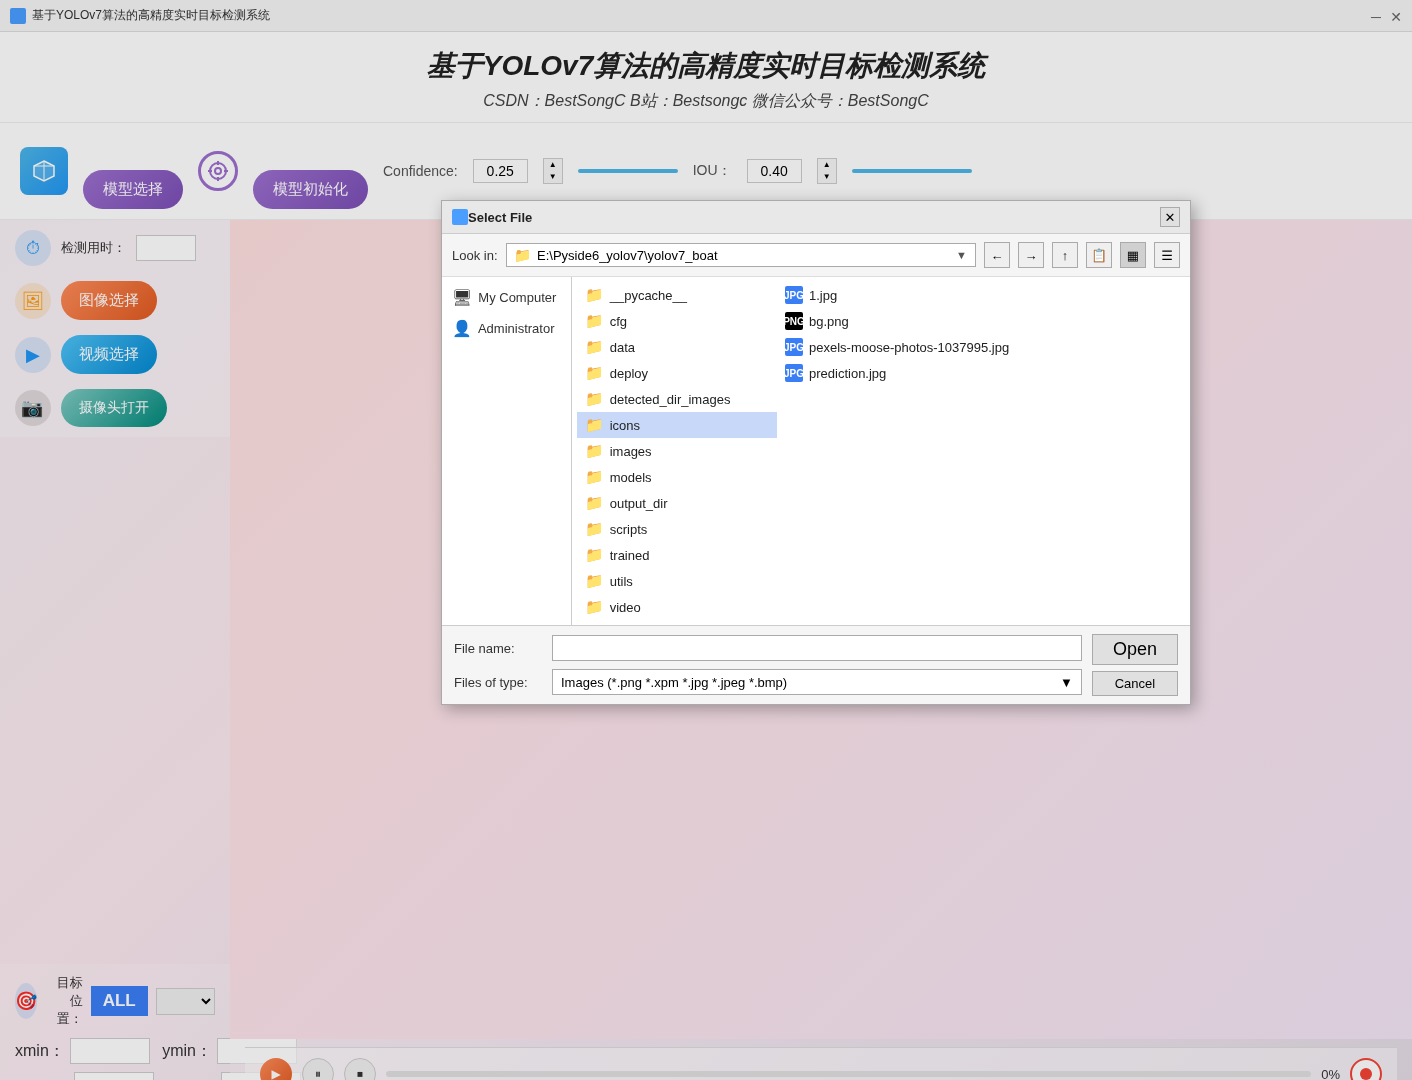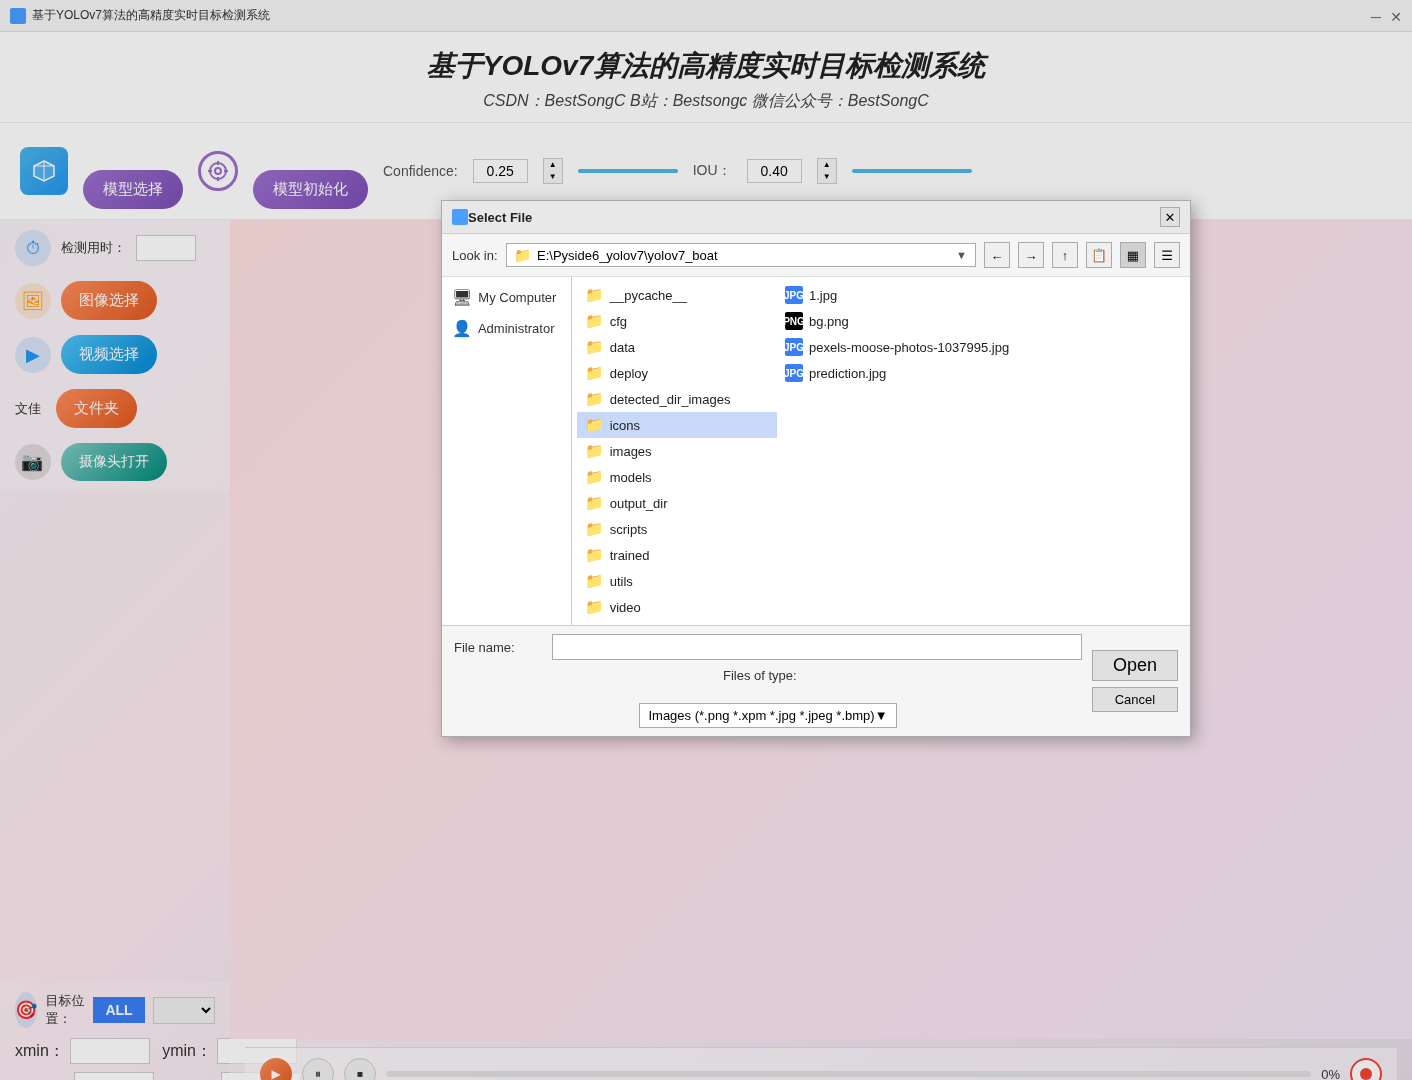--- a/index.html
+++ b/index.html
@@ -146,20 +146,21 @@
       gap: 15px;
     }
     .sidebar-item {
       display: flex;
       align-items: center;
       gap: 10px;
     }
     .sidebar-label {
       font-size: 13px;
       color: #333;
+      text-align: right;
     }
     .detection-time-box {
       border: 1px solid #ccc;
       background: white;
       width: 60px;
       height: 26px;
     }
     .btn-orange {
       background: linear-gradient(135deg, #ff8c5a, #e05a20);
       color: white;
@@ -211,21 +212,21 @@
       display: flex;
       align-items: center;
       gap: 8px;
       margin-bottom: 10px;
     }
     .btn-all {
       background: #3a7ef5;
       color: white;
       border: none;
       padding: 5px 12px;
-      font-size: 14px;
+      font-size: 17px;
       font-weight: bold;
       cursor: pointer;
     }
     .target-select {
       border: 1px solid #ccc;
       padding: 4px 8px;
       font-size: 13px;
       width: 90px;
     }
     .coord-grid {
@@ -509,22 +510,21 @@
       border: 1px solid #aaa;
       padding: 4px 8px;
       font-size: 13px;
       background: white;
       height: 26px;
       outline: none;
     }
     .filetype-row {
       display: flex;
       align-items: center;
-      gap: 20px;
-      flex-direction: column;
+      gap: 8px;
     }
     .filetype-label { font-size: 13px; color: #333; width: 90px; }
     .filetype-combo {
       flex: 1;
       border: 1px solid #aaa;
       padding: 4px 8px;
       font-size: 13px;
       background: white;
       height: 26px;
       display: flex;
@@ -637,24 +637,20 @@
       <div class="sidebar-item">
         <div class="icon-circle icon-circle-img">🖼</div>
         <button class="btn-orange">图像选择</button>
       </div>
 
       <div class="sidebar-item">
         <div class="icon-circle icon-circle-video">▶</div>
         <button class="btn-blue-video">视频选择</button>
       </div>
 
-      <div class="sidebar-item">
-        <span class="sidebar-label" style="margin-right:5px;">文佳</span>
-        <button class="btn-orange">文件夹</button>
-      </div>
 
       <div class="sidebar-item">
         <div class="icon-circle" style="background:rgba(0,0,0,0.1); color:#555;">📷</div>
         <button class="btn-camera">摄像头打开</button>
       </div>
     </div>
 
     <div class="bottom-left">
       <div class="target-row">
         <div class="icon-circle icon-circle-target">🎯</div>

